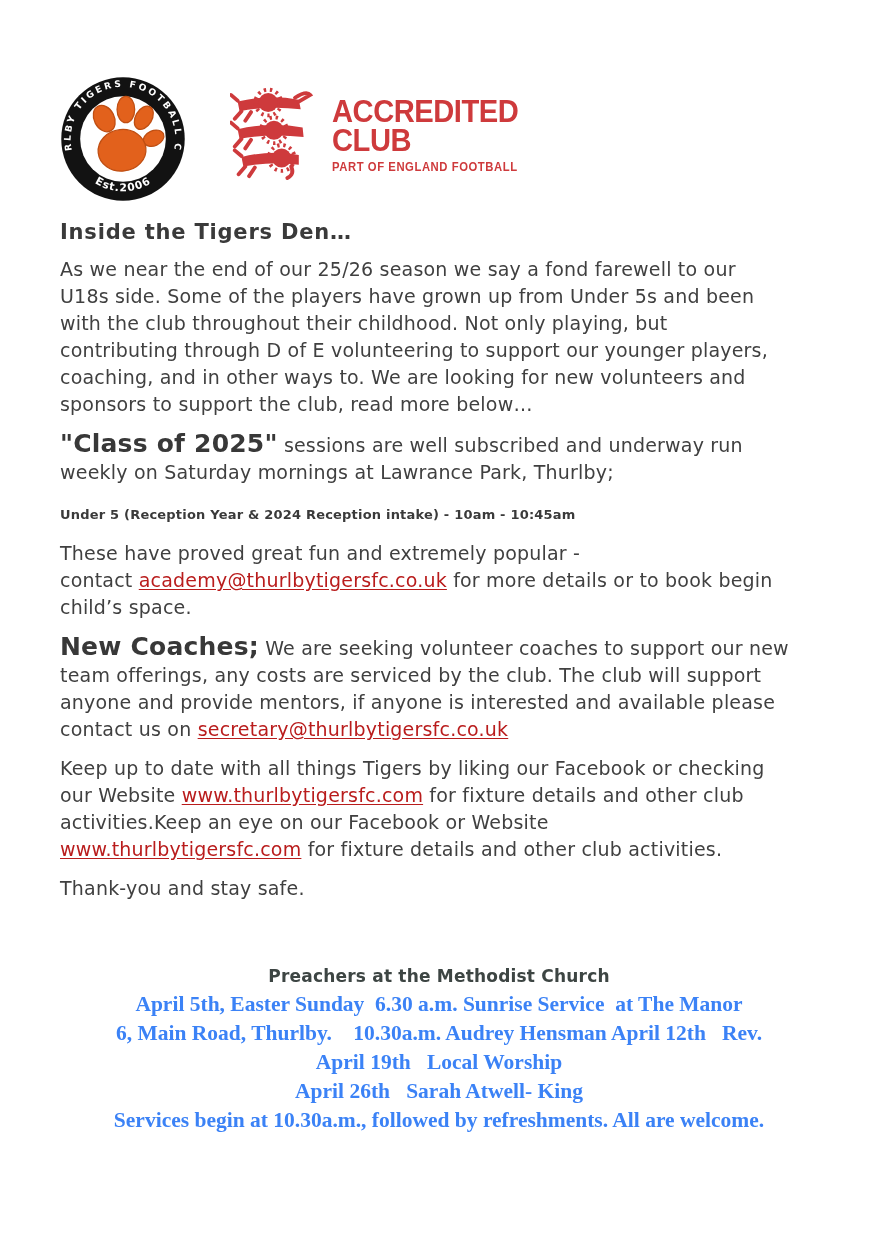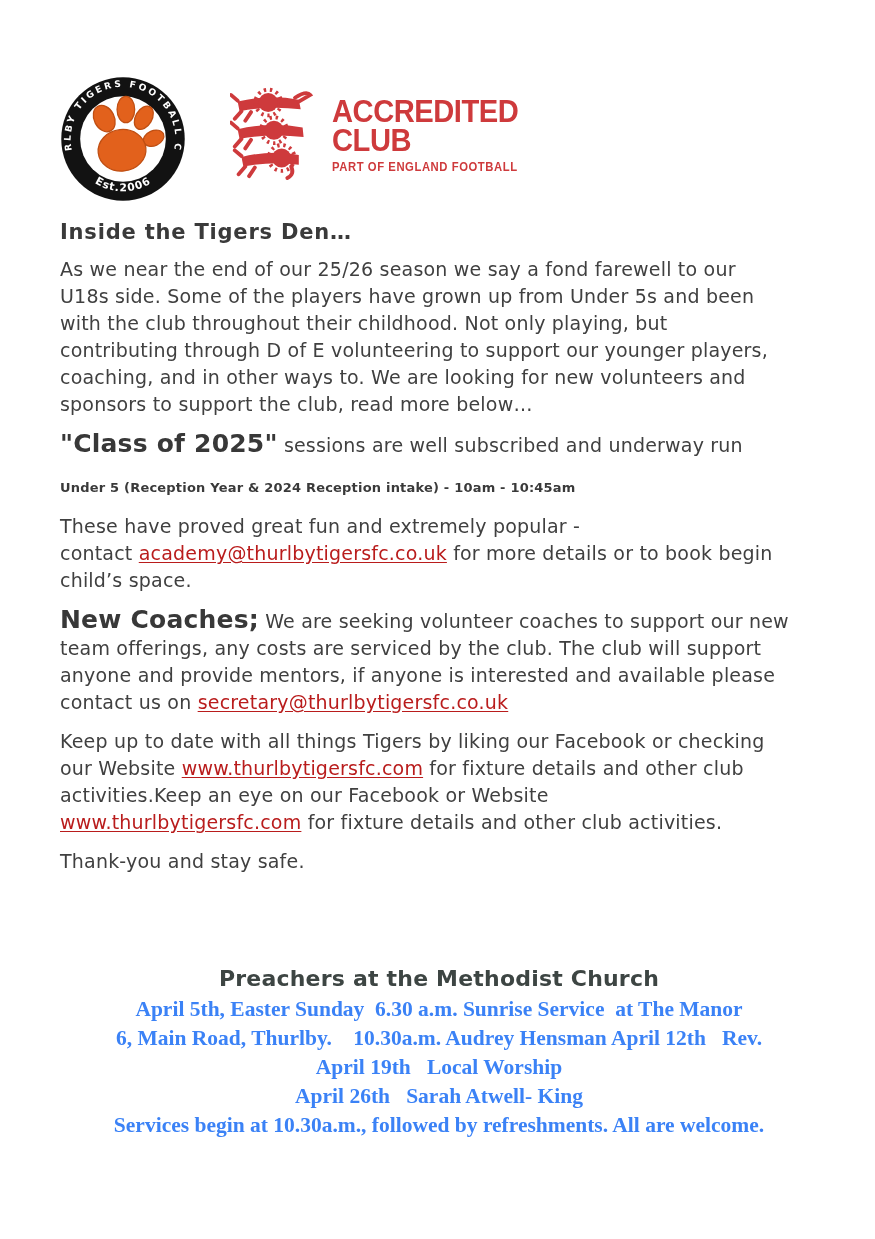--- a/index.html
+++ b/index.html
@@ -29,21 +29,21 @@
   
   h1.title { font-size:21px; font-weight:700; color:#3a3a3a; letter-spacing:0.8px; margin-top:18px; }
   .para { font-size:19px; line-height:27px; margin-top:12px; color:#404040; letter-spacing:0.2px; }
   .para .lead { font-size:25px; font-weight:700; color:#383838; letter-spacing:0.2px; }
   .para.bold-line { margin-top:13px; }
   .para .bold { font-weight:700; font-size:13px; color:#3a3a3a; }
   a.link { color:#b91c1c; text-underline-offset:2px; cursor:pointer;margin-top:16px; }
 
   
   .church { position:absolute; left:60px; right:57px; top:966px; text-align:center; }
-  .church h2 { font-size:22px; font-weight:700; color:#3d4543; letter-spacing:0.2px;
+  .church h2 { font-size:17px; font-weight:700; color:#3d4543; letter-spacing:0.2px;
                font-family:"DejaVu Sans","Liberation Sans",sans-serif; margin-bottom:4px; }
   .church-line { font-family:"Liberation Serif","DejaVu Serif",serif; font-weight:700;
                  font-size:21.5px; line-height:29px; color:#3b82f6; white-space:pre-wrap; }
 
   .page-number { position:absolute; left:0; right:30px; top:1254px; text-align:center;
                  font-size:14.5px; color:#111111; }
 </style>
 </head>
 <body>
 
@@ -107,21 +107,21 @@
           <div class="fa-title">CLUB</div>
           <div class="fa-sub">PART OF ENGLAND FOOTBALL</div>
         </div>
       </div>
     </header>
 
     <h1 class="title">Inside the Tigers Den…</h1>
 
     <main>
         <p class="para"><span class="text">As we near the end of our 25/26 season we say a fond farewell to our</span><br><span class="text">U18s side. Some of the players have grown up from Under 5s and been</span><br><span class="text">with the club throughout their childhood. Not only playing, but</span><br><span class="text">contributing through D of E volunteering to support our younger players,</span><br><span class="text">coaching, and in other ways to. We are looking for new volunteers and</span><br><span class="text">sponsors to support the club, read more below…</span></p>
-        <p class="para"><span class="lead">"Class of 2025"</span><span class="text"> sessions are well subscribed and underway run</span><br></p>
+        <p class="para"><span class="lead">"Class of 2025"</span><span class="text"> sessions are well subscribed and underway run</span><br><span class="text">weekly on Saturday mornings at Lawrance Park, Thurlby;</span></p>
         <p class="para bold-line"><span class="bold">Under 5 (Reception Year &amp; 2024 Reception intake) - 10am - 10:45am</span></p>
         <p class="para"><span class="text">These have proved great fun and extremely popular -</span><br><span class="text">contact </span><a href="#" class="link">academy@thurlbytigersfc.co.uk</a><span class="text"> for more details or to book begin</span><br><span class="text">child’s space.</span></p>
         <p class="para"><span class="lead">New Coaches;</span><span class="text"> We are seeking volunteer coaches to support our new</span><br><span class="text">team offerings, any costs are serviced by the club. The club will support</span><br><span class="text">anyone and provide mentors, if anyone is interested and available please</span><br><span class="text">contact us on </span><a href="#" class="link">secretary@thurlbytigersfc.co.uk</a></p>
         <p class="para"><span class="text">Keep up to date with all things Tigers by liking our Facebook or checking</span><br><span class="text">our Website </span><a href="#" class="link">www.thurlbytigersfc.com</a><span class="text"> for fixture details and other club</span><br><span class="text">activities.Keep an eye on our Facebook or Website</span><br><a href="#" class="link">www.thurlbytigersfc.com</a><span class="text"> for fixture details and other club activities.</span></p>
         <p class="para"><span class="text">Thank-you and stay safe.</span></p>
       </main>
   </div>
 
   <section class="church">
     <h2>Preachers at the Methodist Church</h2>

